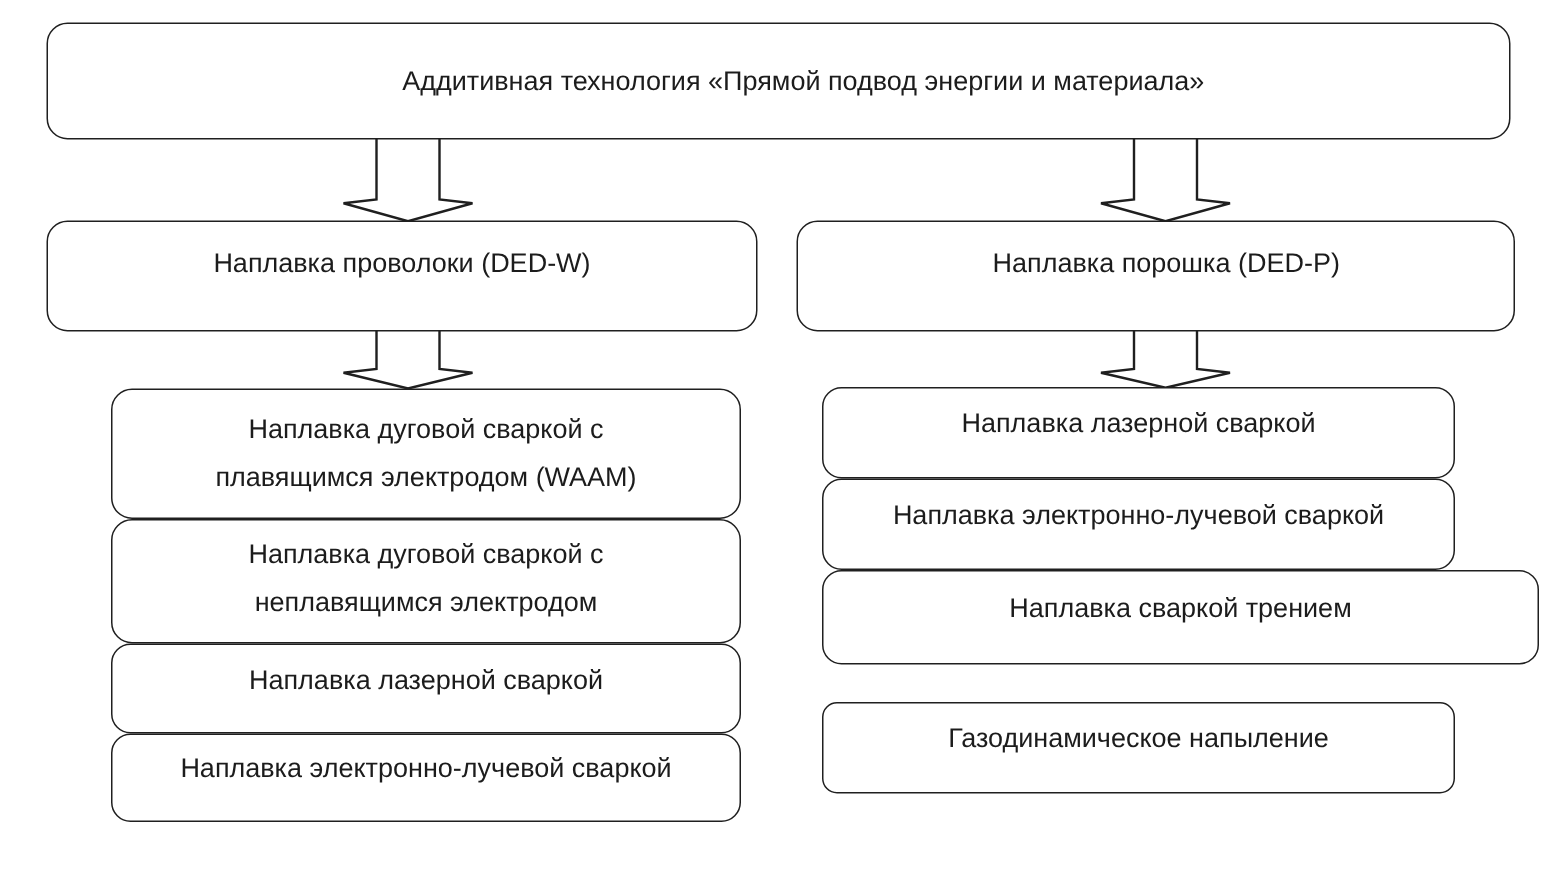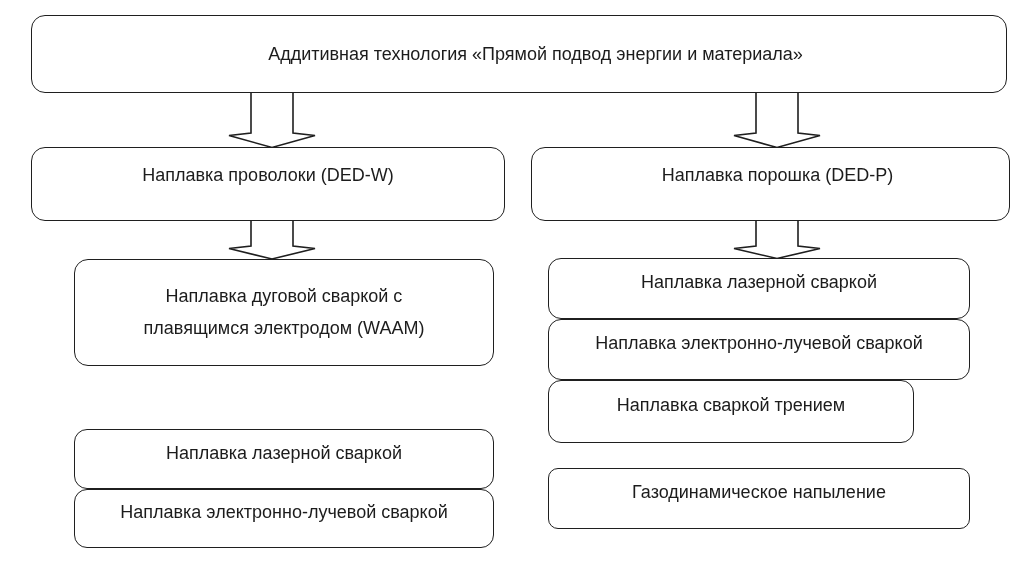--- a/index.html
+++ b/index.html
@@ -36,28 +36,28 @@
   }
   .node .inner { width: 100%; }
   .w320 { max-width: 330px; margin: 0 auto; line-height: 1.75; }
   .root-line { line-height: 27px; white-space: pre-wrap; }
 
   
   .n-root   { left: 31px;  top: 15px;  width: 976px; height: 78px; padding-left: 33px; }
   .n-wire   { left: 31px;  top: 147px; width: 474px; height: 74px; padding-bottom: 18px; }
   .n-powder { left: 531px; top: 147px; width: 479px; height: 74px; padding-bottom: 18px; padding-left: 14px; }
 
-  .n-l0 { left: 74px; top: 259px; width: 420px; height: 107px; padding-bottom: 0; }
+  .n-l0 { left: 74px; top: 259px; width: 420px; height: 87px; padding-bottom: 0; }
   .n-l1 { left: 74px; top: 346px; width: 420px; height: 83px; padding-bottom: 4px; }
   .n-l2 { left: 74px; top: 429px; width: 420px; height: 60px; padding-bottom: 12px; border-radius: 13px; }
   .n-l3 { left: 74px; top: 489px; width: 420px; height: 59px; padding-bottom: 12px; border-radius: 13px; }
 
   .n-r0 { left: 548px; top: 258px; width: 422px; height: 61px; padding-bottom: 12px; border-radius: 13px; }
   .n-r1 { left: 548px; top: 319px; width: 422px; height: 61px; padding-bottom: 12px; border-radius: 13px; }
-  .n-r2 { left: 548px; top: 380px; width: 366px; height: 63px; padding-bottom: 12px; border-radius: 13px; }
+  .n-r2 { left: 548px; top: 380px; width: 478px; height: 63px; padding-bottom: 12px; border-radius: 13px; }
   .n-r3 { left: 548px; top: 468px; width: 422px; height: 61px; padding-bottom: 12px; border-radius: 10px; }
 </style>
 </head>
 <body>
 
 <div class="canvas">
 
   <svg class="arrows-layer" width="1029" height="583" viewBox="0 0 1029 583">
     <path d="M251,92 L251,133 L229,135.5 L272,147.5 L315,135.5 L293,133 L293,92" fill="#ffffff" stroke="#1f1f1f" stroke-width="1.6" stroke-linejoin="miter"></path>
     <path d="M756,92 L756,133 L734,135.5 L777,147.5 L820,135.5 L798,133 L798,92" fill="#ffffff" stroke="#1f1f1f" stroke-width="1.6" stroke-linejoin="miter"></path>
@@ -75,20 +75,23 @@
     <div class="inner">Наплавка проволоки (DED-W)</div>
   </div>
 
   <div class="node n-powder">
     <div class="inner">Наплавка порошка (DED-P)</div>
   </div>
 
   <div class="node n-l0">
     <div class="inner w320">Наплавка дуговой сваркой с плавящимся электродом (WAAM)</div>
   </div>
+  <div class="node n-l1">
+    <div class="inner w320">Наплавка дуговой сваркой с неплавящимся электродом</div>
+  </div>
   <div class="node n-l2">
     <div class="inner">Наплавка лазерной сваркой</div>
   </div>
   <div class="node n-l3">
     <div class="inner">Наплавка электронно-лучевой сваркой</div>
   </div>
 
   <div class="node n-r0">
     <div class="inner">Наплавка лазерной сваркой</div>
   </div>

